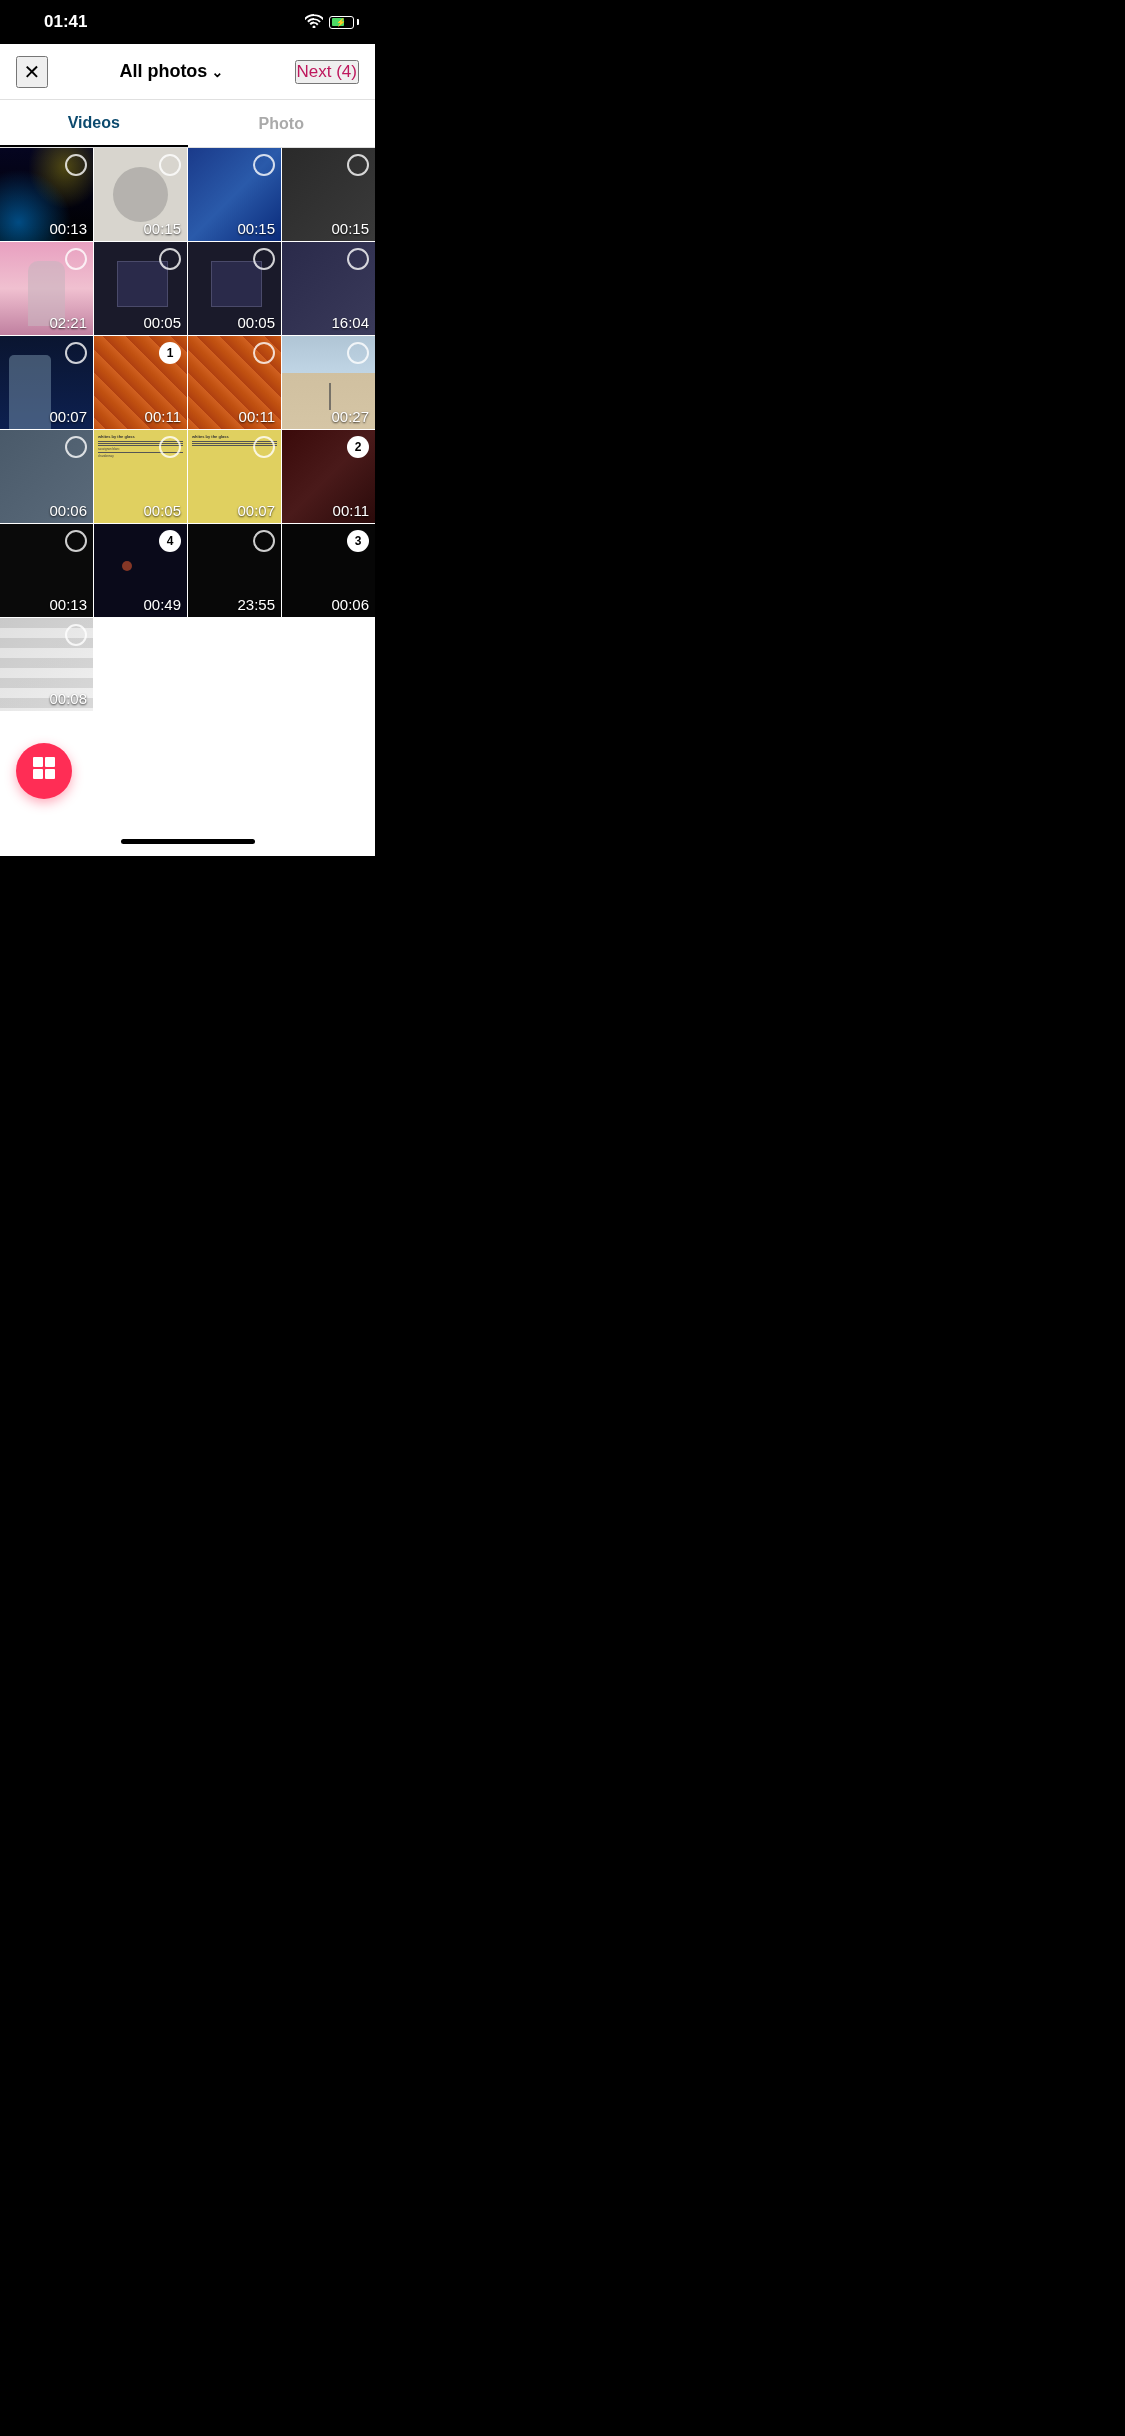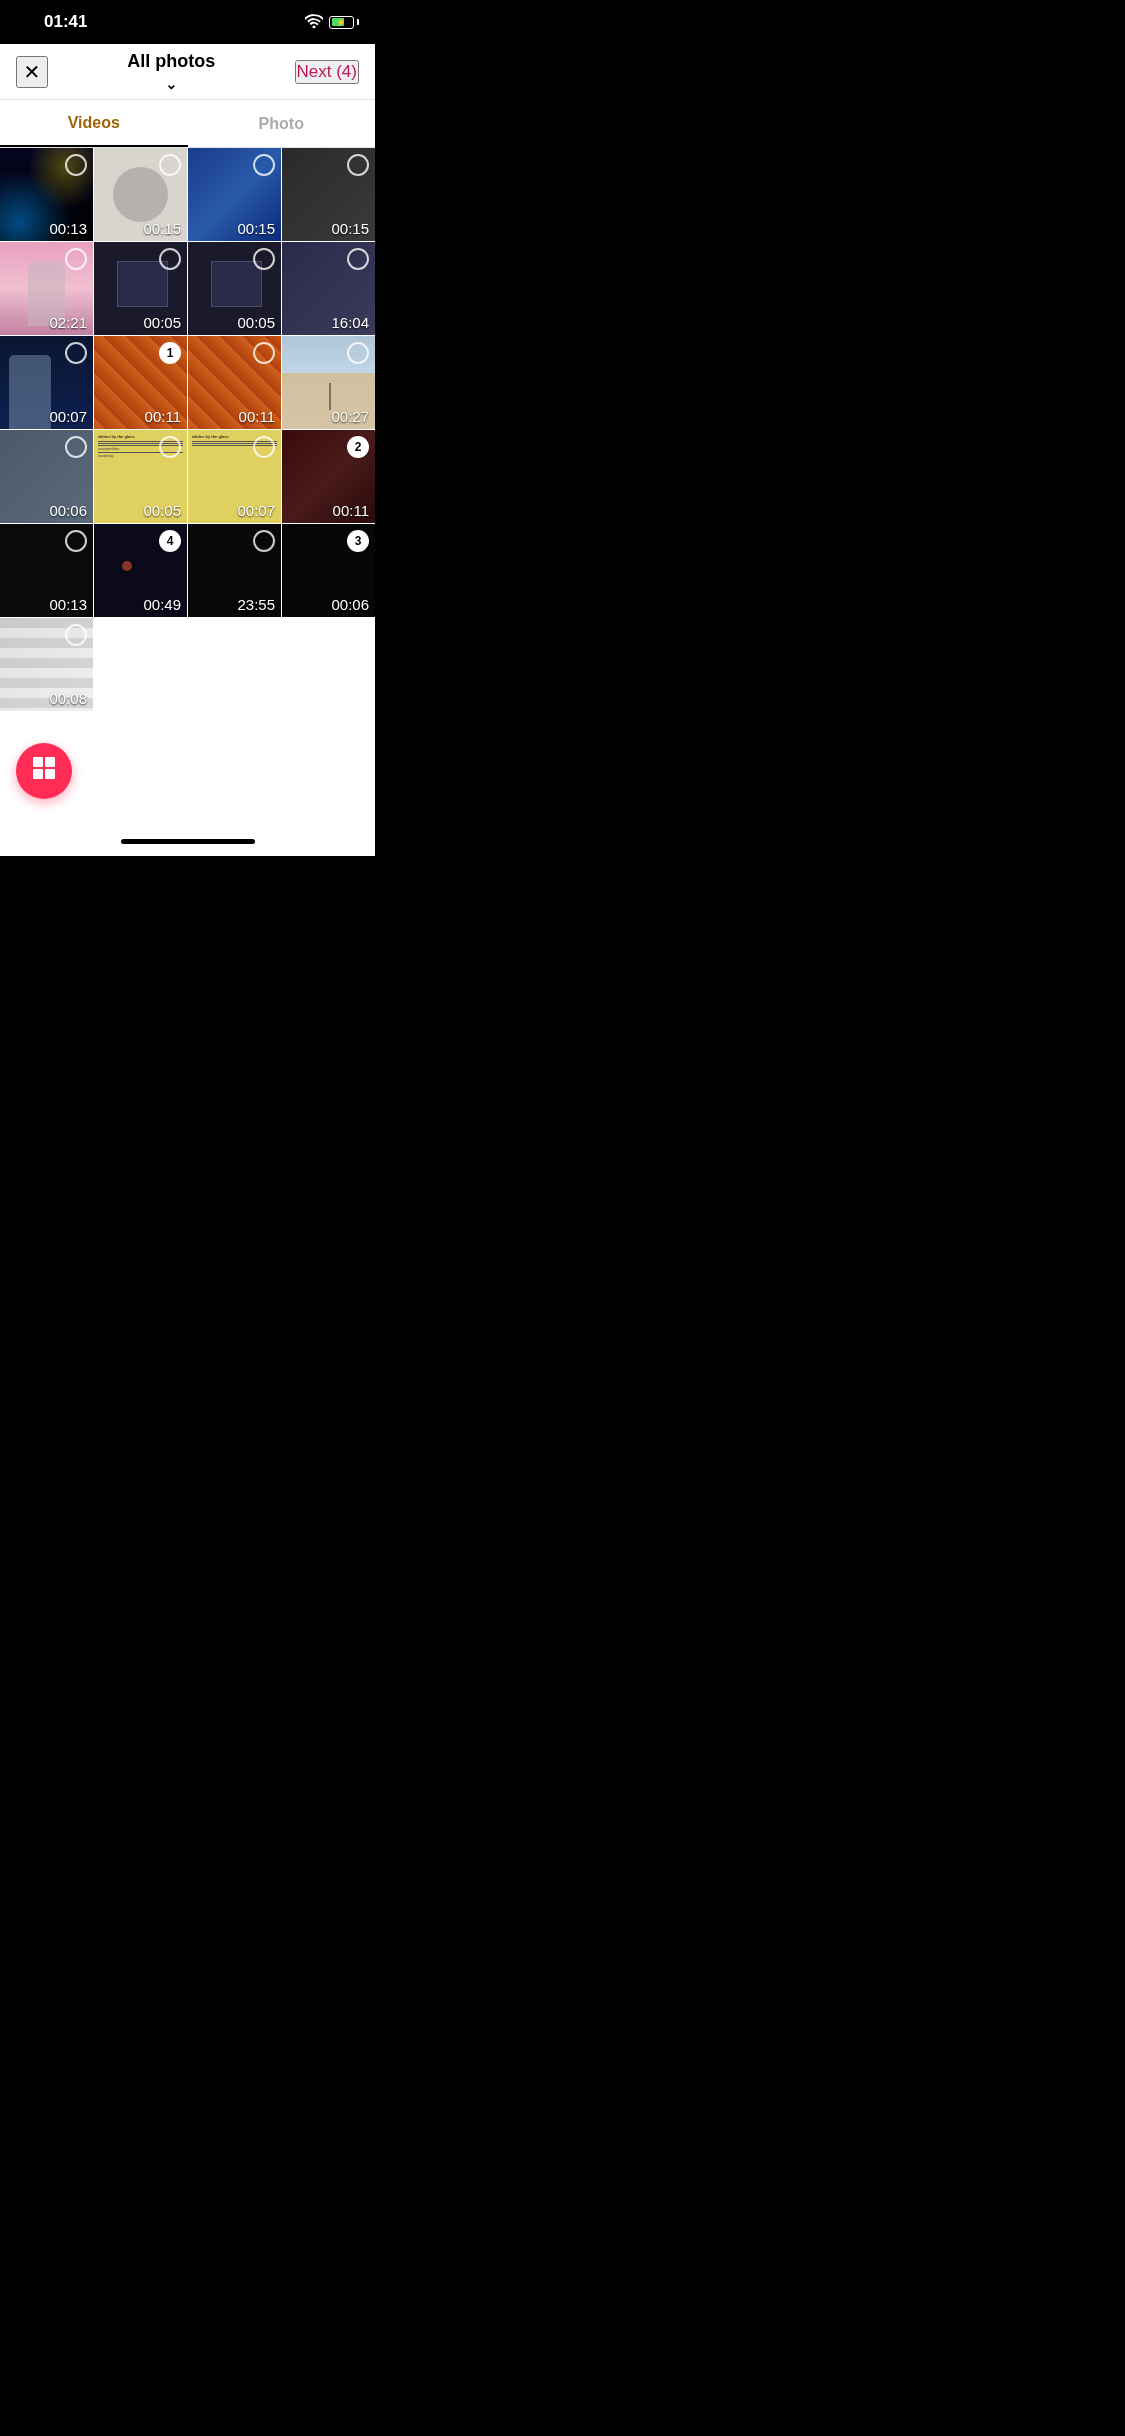--- a/index.html
+++ b/index.html
@@ -93,21 +93,20 @@
       align-items: center;
       justify-content: center;
     }
     .nav-title {
       font-size: 18px;
       font-weight: 700;
       color: #000;
       display: flex;
       align-items: center;
       gap: 4px;
-      flex-direction: column;
     }
     .nav-chevron {
       font-size: 14px;
     }
     .nav-next {
       font-size: 17px;
       font-weight: 400;
       color: #be185d;
       cursor: pointer;
     }
@@ -126,21 +125,21 @@
       font-size: 16px;
       font-weight: 600;
       height: 100%;
       display: flex;
       align-items: center;
       justify-content: center;
       cursor: pointer;
       position: relative;
     }
     .tab-item.active {
-      color: #a16207;
+      color: #0c4a6e;
       border-bottom: 2px solid #000;
     }
     .tab-item.inactive {
       color: #aaa;
     }
 
     
     .grid-container {
       background: #fff;
       display: grid;

